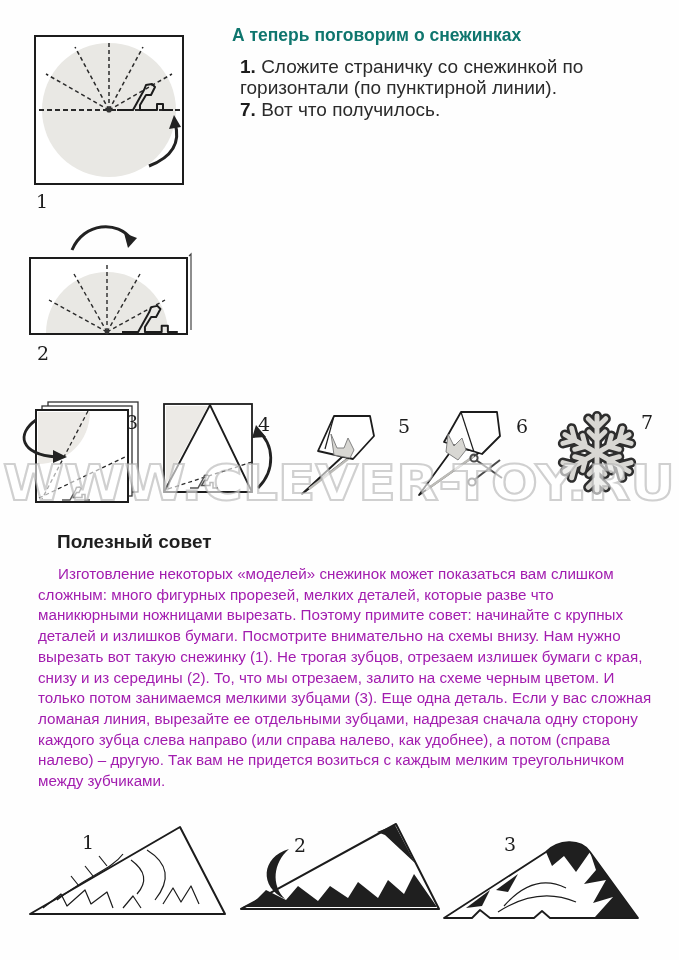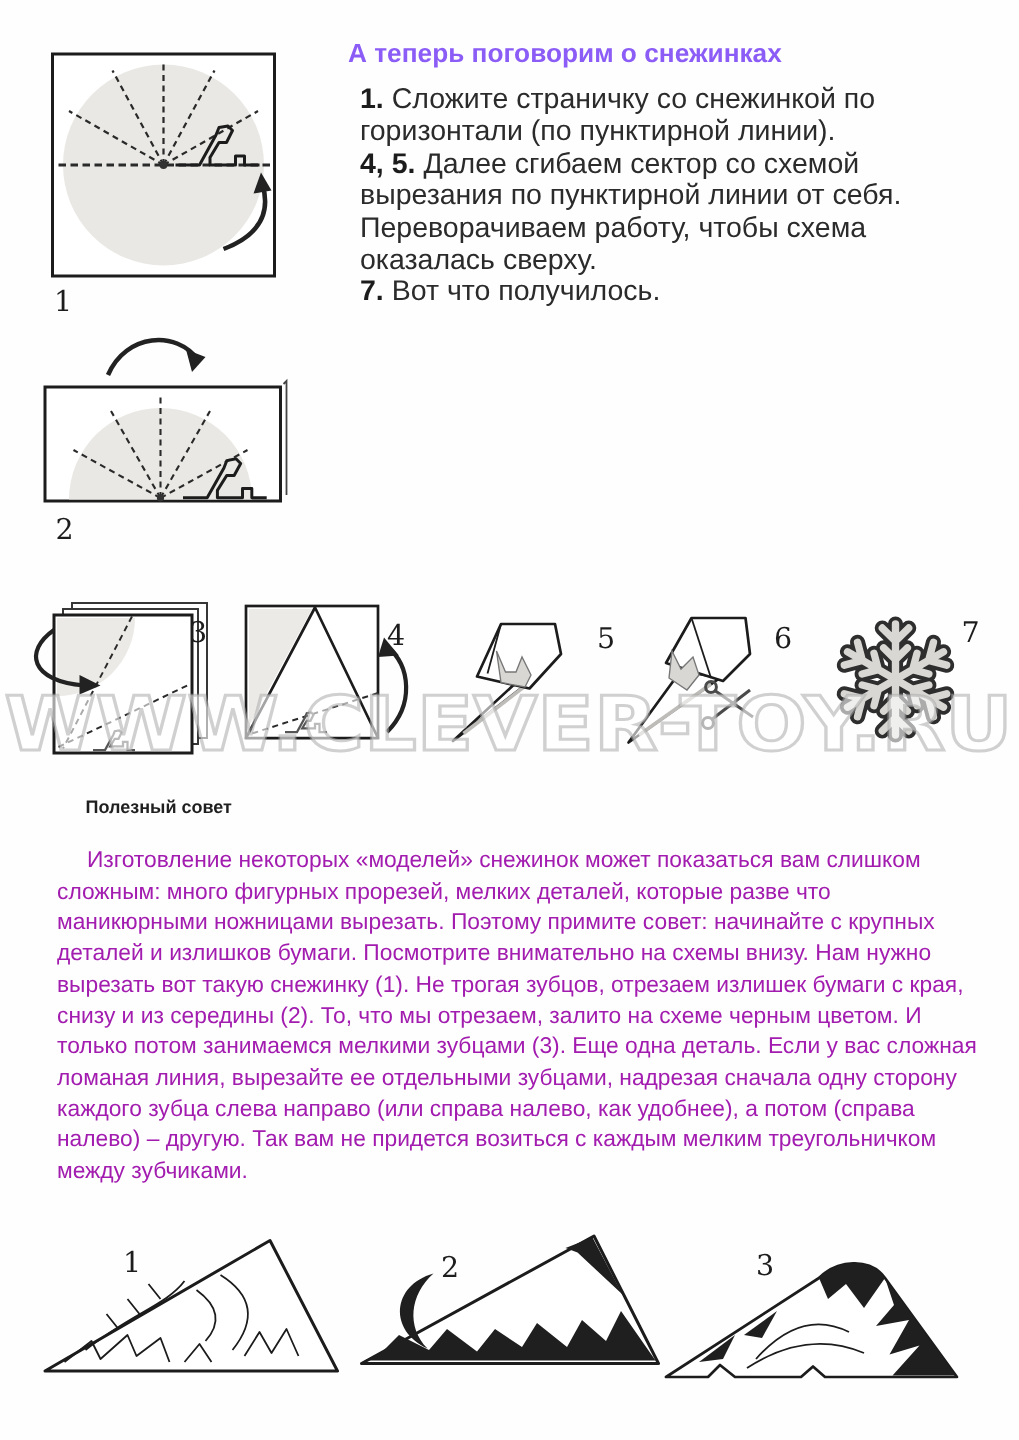--- a/index.html
+++ b/index.html
@@ -7,28 +7,28 @@
     position:relative;width:679px;height:960px;background:#fefefe;
     font-family:"Liberation Sans",sans-serif;color:#2a2a2a;overflow:hidden;
   }
   .fig{position:absolute;}
   .num-label{
     position:absolute;font-family:"DejaVu Serif",serif;
     font-size:19px;color:#1d1d1d;line-height:1;
   }
   .doc-title{
     position:absolute;left:232px;top:25px;width:420px;
-    font-size:17.5px;font-weight:bold;color:#8b5cf6;
+    font-size:17.5px;font-weight:bold;color:#0f766e;
   }
   .steps{position:absolute;left:240px;top:56px;width:426px;}
   .step{margin:0;font-size:19px;line-height:21.4px;color:#2b2b2b;}
   .step b{color:#1c1c1c;}
   .tip-heading{
     position:absolute;left:57px;top:531px;
-    font-size:12px;font-weight:bold;color:#1f1f1f;
+    font-size:19px;font-weight:bold;color:#1f1f1f;
   }
   .tip-body{
     position:absolute;left:38px;top:564px;width:616px;
     font-size:15.2px;line-height:20.7px;text-indent:20px;color:#a21caf;
   }
   .watermark-svg{position:absolute;left:0;top:446px;pointer-events:none;}
   svg{display:block;}
 </style>
 </head>
 <body>
@@ -52,21 +52,20 @@
       <path d="M116,132 C142,122 147,106 142,89" fill="none" stroke="#222" stroke-width="3"></path>
       <polygon points="136,95 148,93 141,81" fill="#222"></polygon>
     </g>
   </svg>
   <span class="num-label" style="left:36px;top:192px;">1</span>
 
   <div class="doc-title">А теперь поговорим о снежинках</div>
 
   <div class="steps">
     <p class="step"><b>1.</b> <span>Сложите страничку со снежинкой по горизонтали (по пунктирной линии).</span></p>
-    <p class="step"><b>4, 5.</b> <span>Далее сгибаем сектор со схемой вырезания по пунктирной линии от себя. Переворачиваем работу, чтобы схема оказалась сверху.</span></p>
     <p class="step"><b>7.</b> <span>Вот что получилось.</span></p>
   </div>
 
   <svg class="fig" style="left:26px;top:214px;" width="182" height="130" viewBox="0 0 182 130">
     <g>
       <path d="M46,36 C58,8 92,6 106,26" fill="none" stroke="#222" stroke-width="3"></path>
       <polygon points="98,19 111,24 102,34" fill="#222"></polygon>
     </g>
     <path d="M163,42 L165,40 L165,116" fill="none" stroke="#444" stroke-width="1.2"></path>
     <rect x="4" y="44" width="157" height="76" fill="#ffffff" stroke="#1c1c1c" stroke-width="2"></rect>

